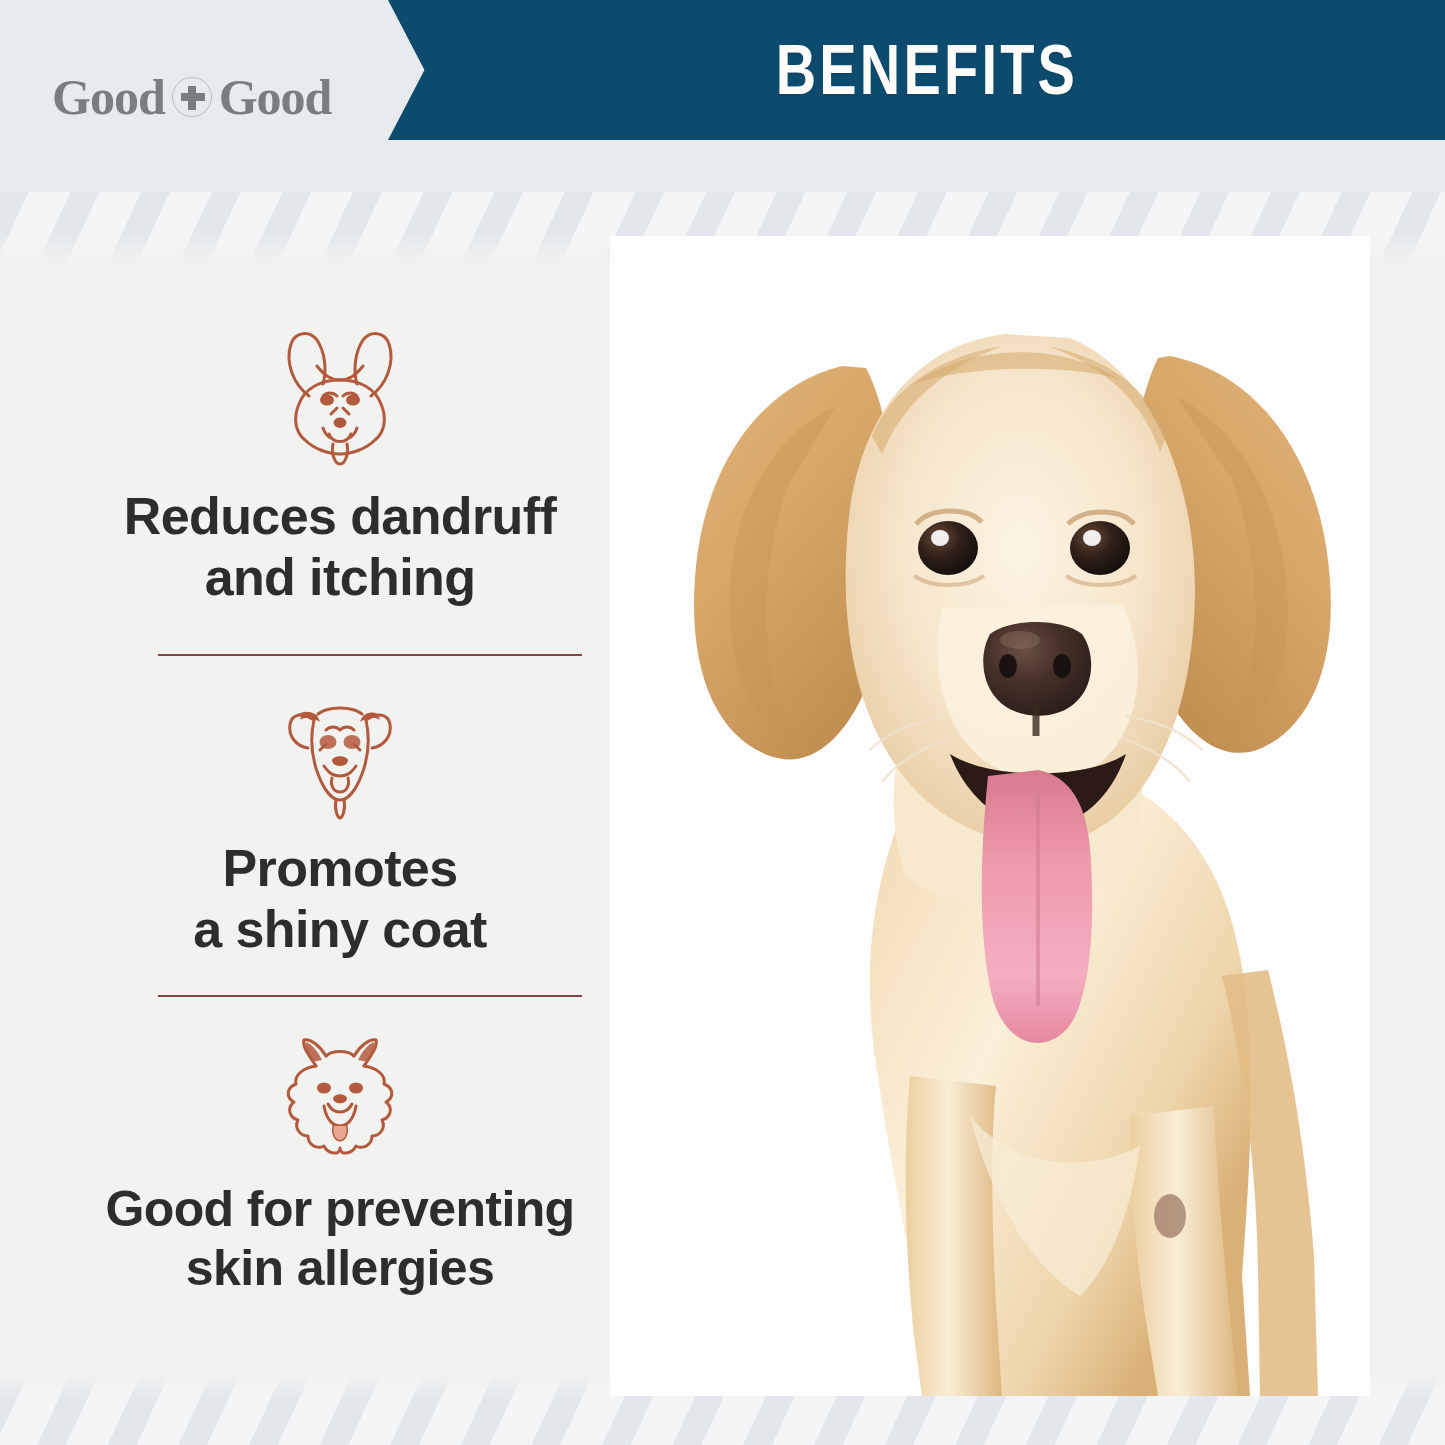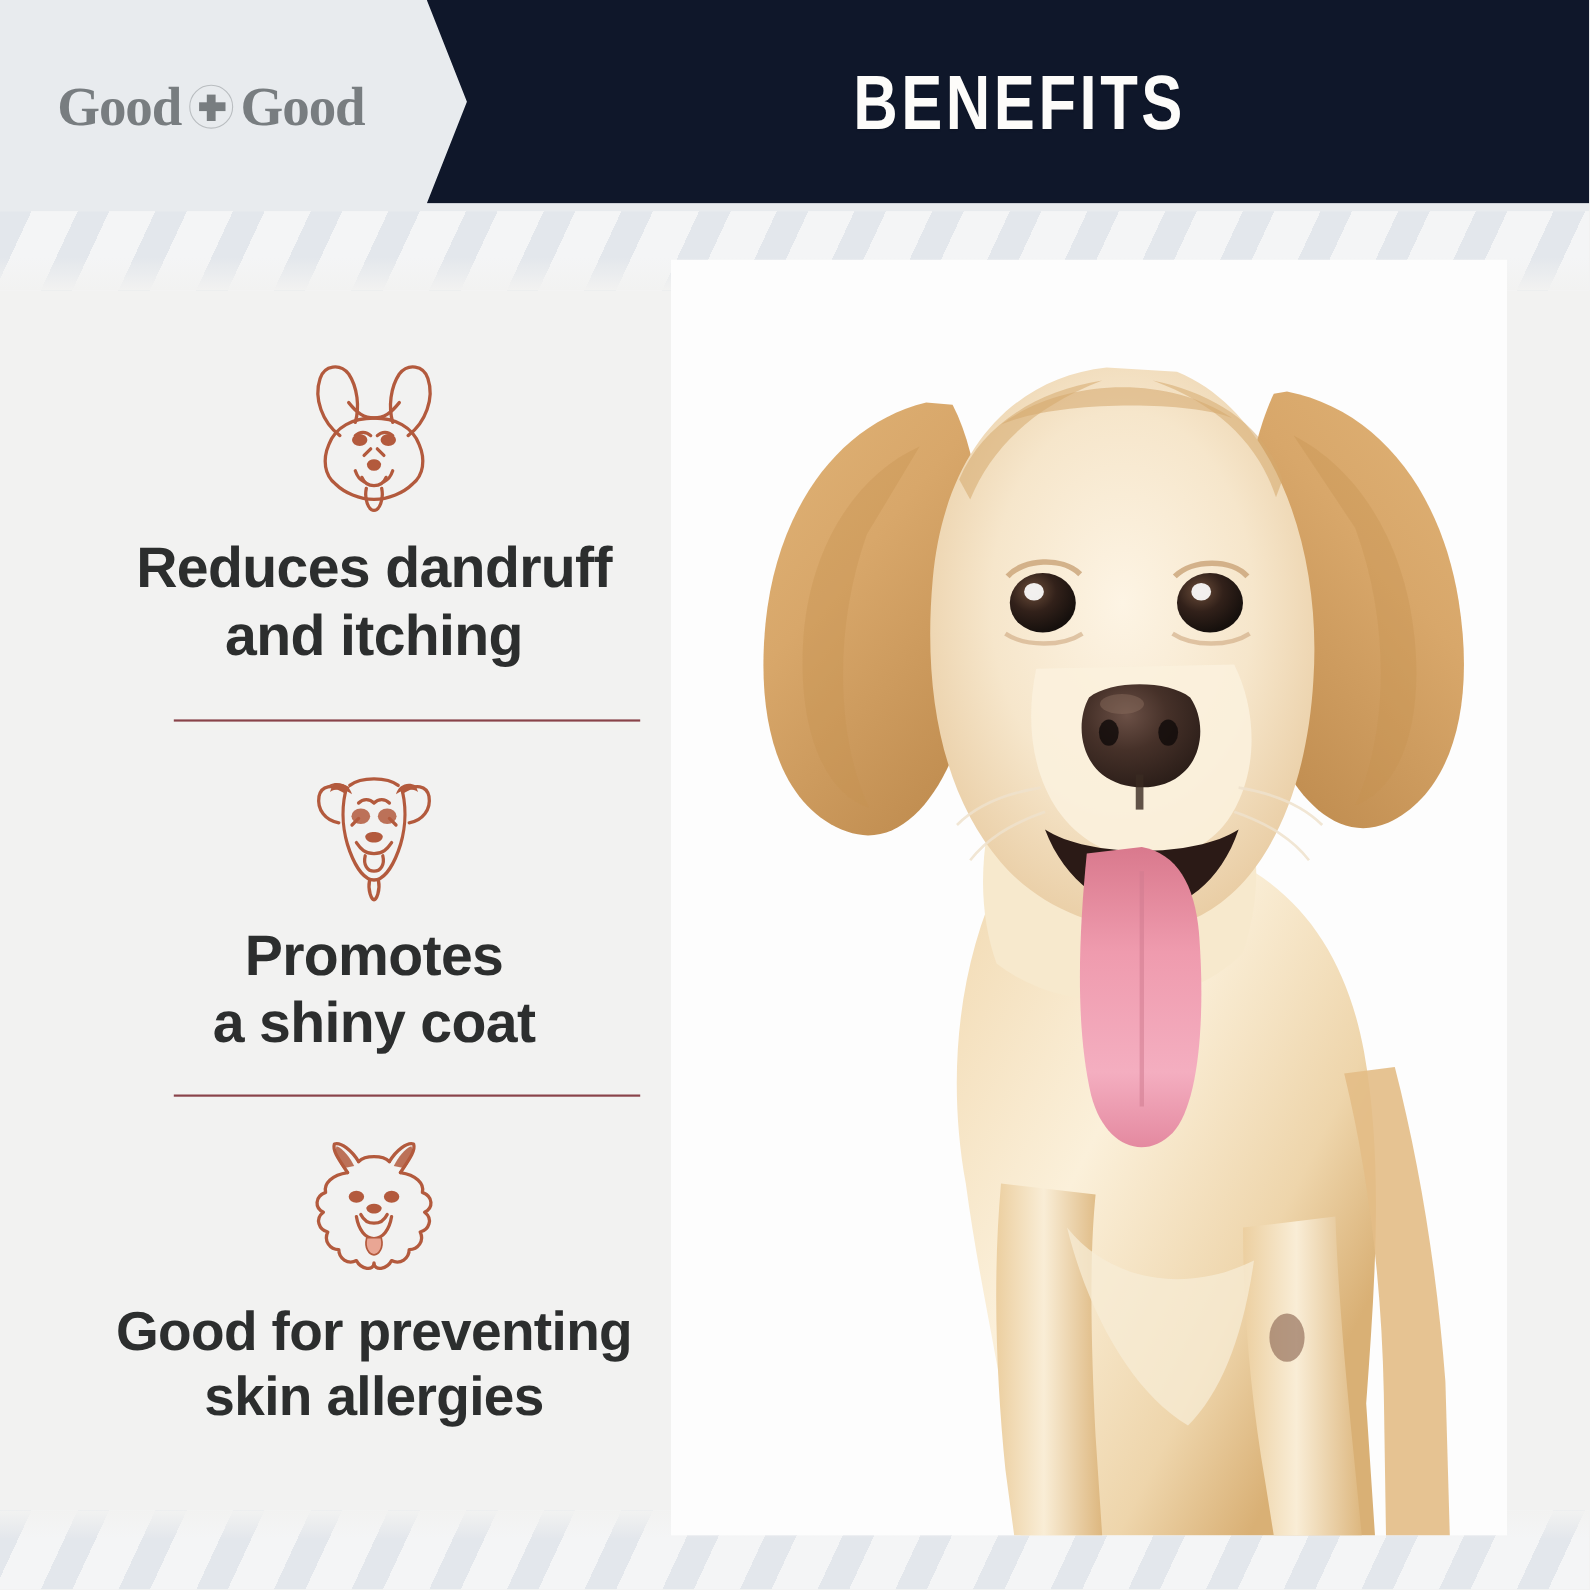--- a/index.html
+++ b/index.html
@@ -20,22 +20,22 @@
 
   
   .header {
     position:absolute; left:0; top:0;
     width:1445px; height:192px;
     background:#e8ebee;
     overflow:hidden;
   }
   .header-banner {
     position:absolute; right:0; top:0;
-    width:1057px; height:185px;
-    background:#0f172a;
+    width:1057px; height:140px;
+    background:#0c4a6e;
     clip-path: polygon(0 0, 100% 0, 100% 100%, 0 100%, 3.45% 50%);
   }
   .header-title {
     position:absolute; left:0; top:0;
     width:100%; height:100%;
     display:flex; align-items:center; justify-content:center;
     color:#fdfcfa;
     font-size:70px;
     font-weight:bold;
     letter-spacing:4px;

